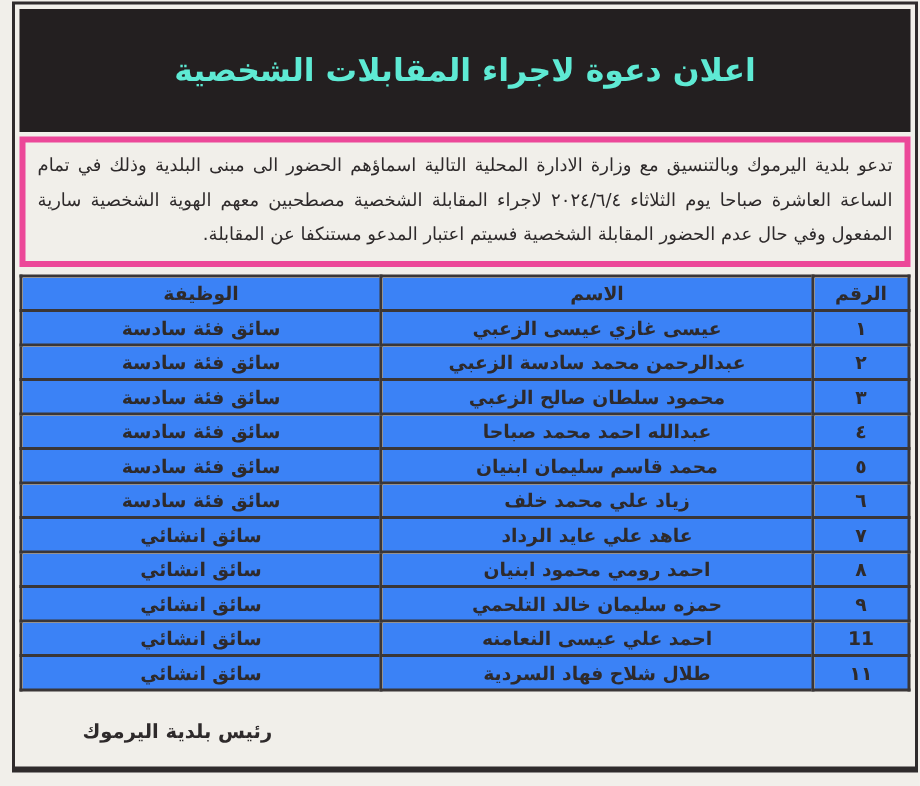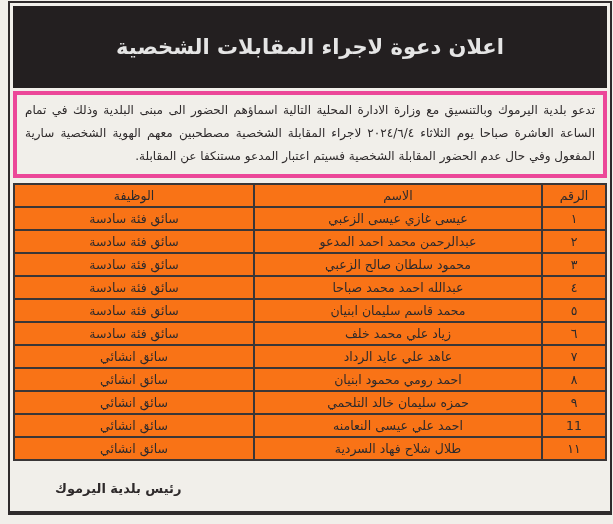--- a/index.html
+++ b/index.html
@@ -26,21 +26,21 @@
     right: 1px;
     bottom: 9px;
     border: 2px solid #2f2b2c;
     border-bottom-width: 4px;
     background: #f1efea;
     padding: 3px;
     box-sizing: border-box;
   }
   .banner {
     background: #231f20;
-    color: #e5e5e5;
+    color: #5eead4;
     height: 82px;
     display: flex;
     flex-direction: column;
     align-items: center;
     justify-content: center;
     text-align: center;
   }
   .banner-line {
     font-weight: bold;
     font-size: 21px;
@@ -64,24 +64,24 @@
     width: 100%;
     margin-top: 5px;
     border-collapse: collapse;
     table-layout: fixed;
   }
   table.roster th, table.roster td {
     border: 2px solid #3a3637;
     height: 21px;
     padding: 0 4px;
     font-size: 12.5px;
-    font-weight: normal;
+    font-weight: bold;
     text-align: center;
     vertical-align: middle;
-    background: #f97316;
+    background: #3b82f6;
     overflow: hidden;
     white-space: nowrap;
   }
   col.c-num { width: 64px; }
   col.c-name { width: 288px; }
   col.c-job { width: auto; }
   .signature {
     margin-top: 15px;
     padding: 2px 4px 0 0;
     direction: rtl;
@@ -124,21 +124,21 @@
         </tr>
       </thead>
       <tbody>
         <tr>
           <td>١</td>
           <td>عيسى غازي عيسى الزعبي</td>
           <td>سائق فئة سادسة</td>
         </tr>
         <tr>
           <td>٢</td>
-          <td>عبدالرحمن محمد احمد المدعو</td>
+          <td>عبدالرحمن محمد سادسة الزعبي</td>
           <td>سائق فئة سادسة</td>
         </tr>
         <tr>
           <td>٣</td>
           <td>محمود سلطان صالح الزعبي</td>
           <td>سائق فئة سادسة</td>
         </tr>
         <tr>
           <td>٤</td>
           <td>عبدالله احمد محمد صباحا</td>

